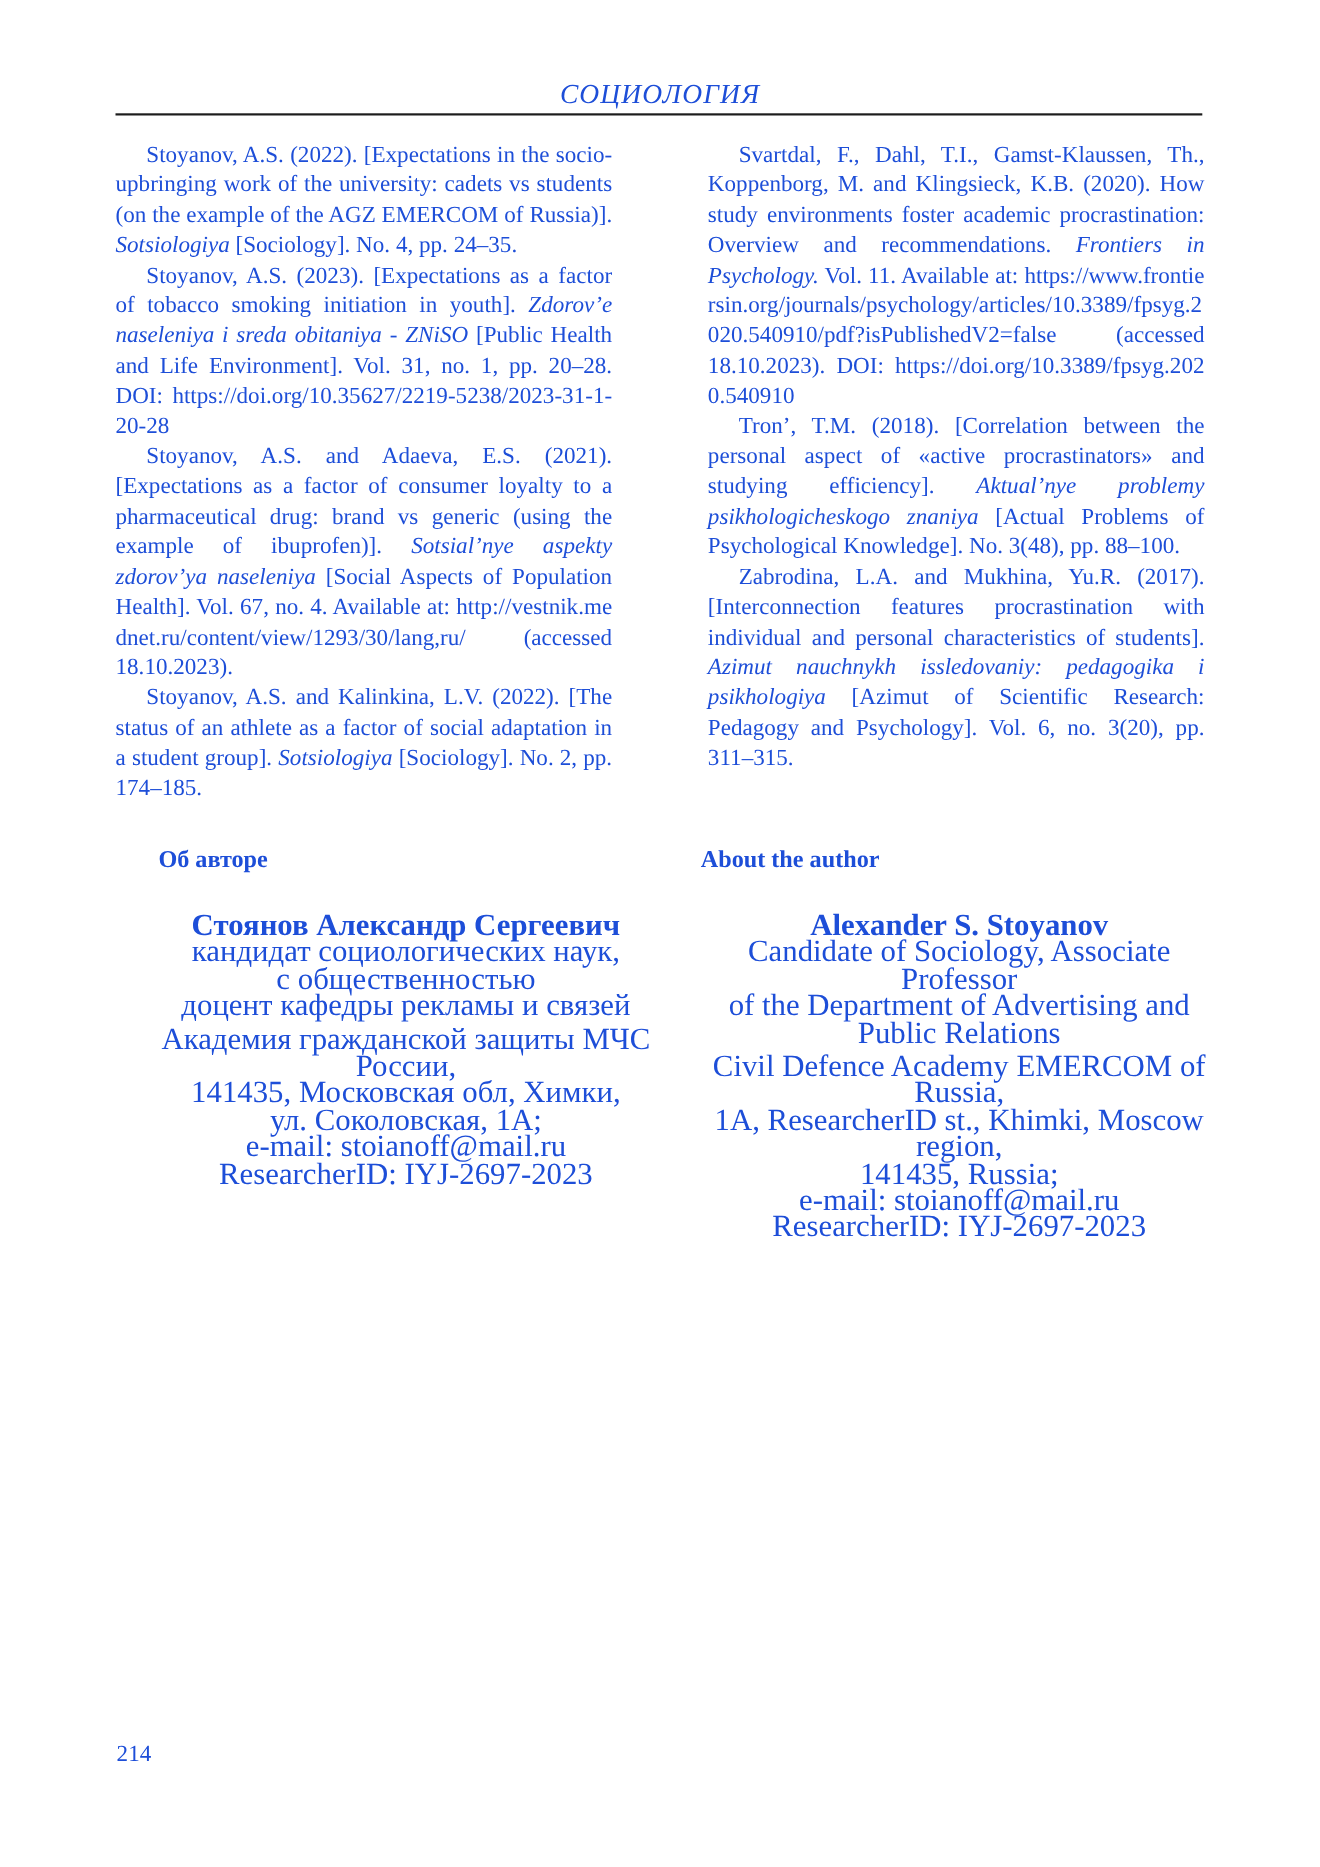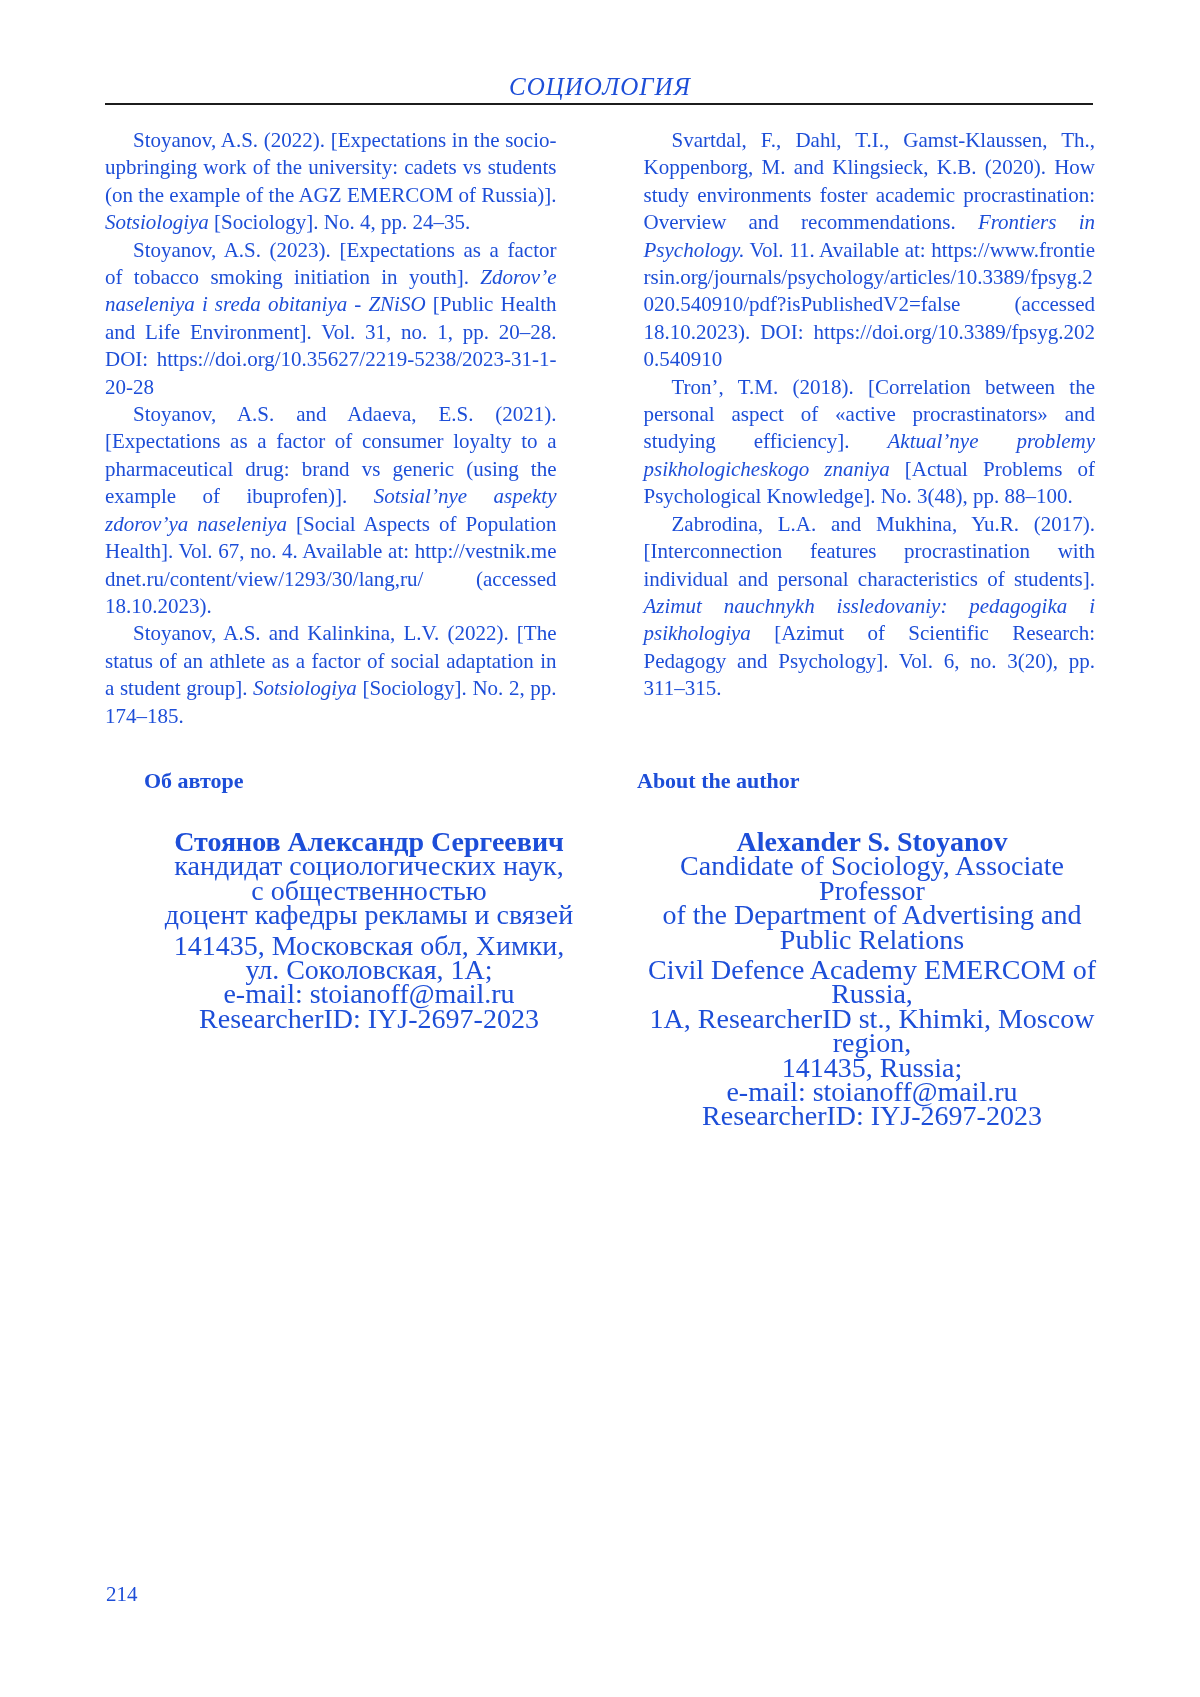--- a/index.html
+++ b/index.html
@@ -84,20 +84,21 @@
     </div>
   </div>
 
   <section class="about about-ru">
     <h2 class="about-heading">Об авторе</h2>
     <div class="about-line about-name">Стоянов Александр Сергеевич</div>
     <div class="about-line">кандидат социологических наук,</div>
     <div class="about-line">с общественностью</div>
     <div class="about-line">доцент кафедры рекламы и связей</div>
     <div class="about-org">
+      <div class="about-line">Академия гражданской защиты МЧС России,</div>
       <div class="about-line">141435, Московская обл, Химки,</div>
       <div class="about-line">ул. Соколовская, 1А;</div>
       <div class="about-line">e-mail: stoianoff@mail.ru</div>
       <div class="about-line">ResearcherID: IYJ-2697-2023</div>
     </div>
   </section>
 
   <section class="about about-en">
     <h2 class="about-heading">About the author</h2>
     <div class="about-line about-name">Alexander S. Stoyanov</div>

